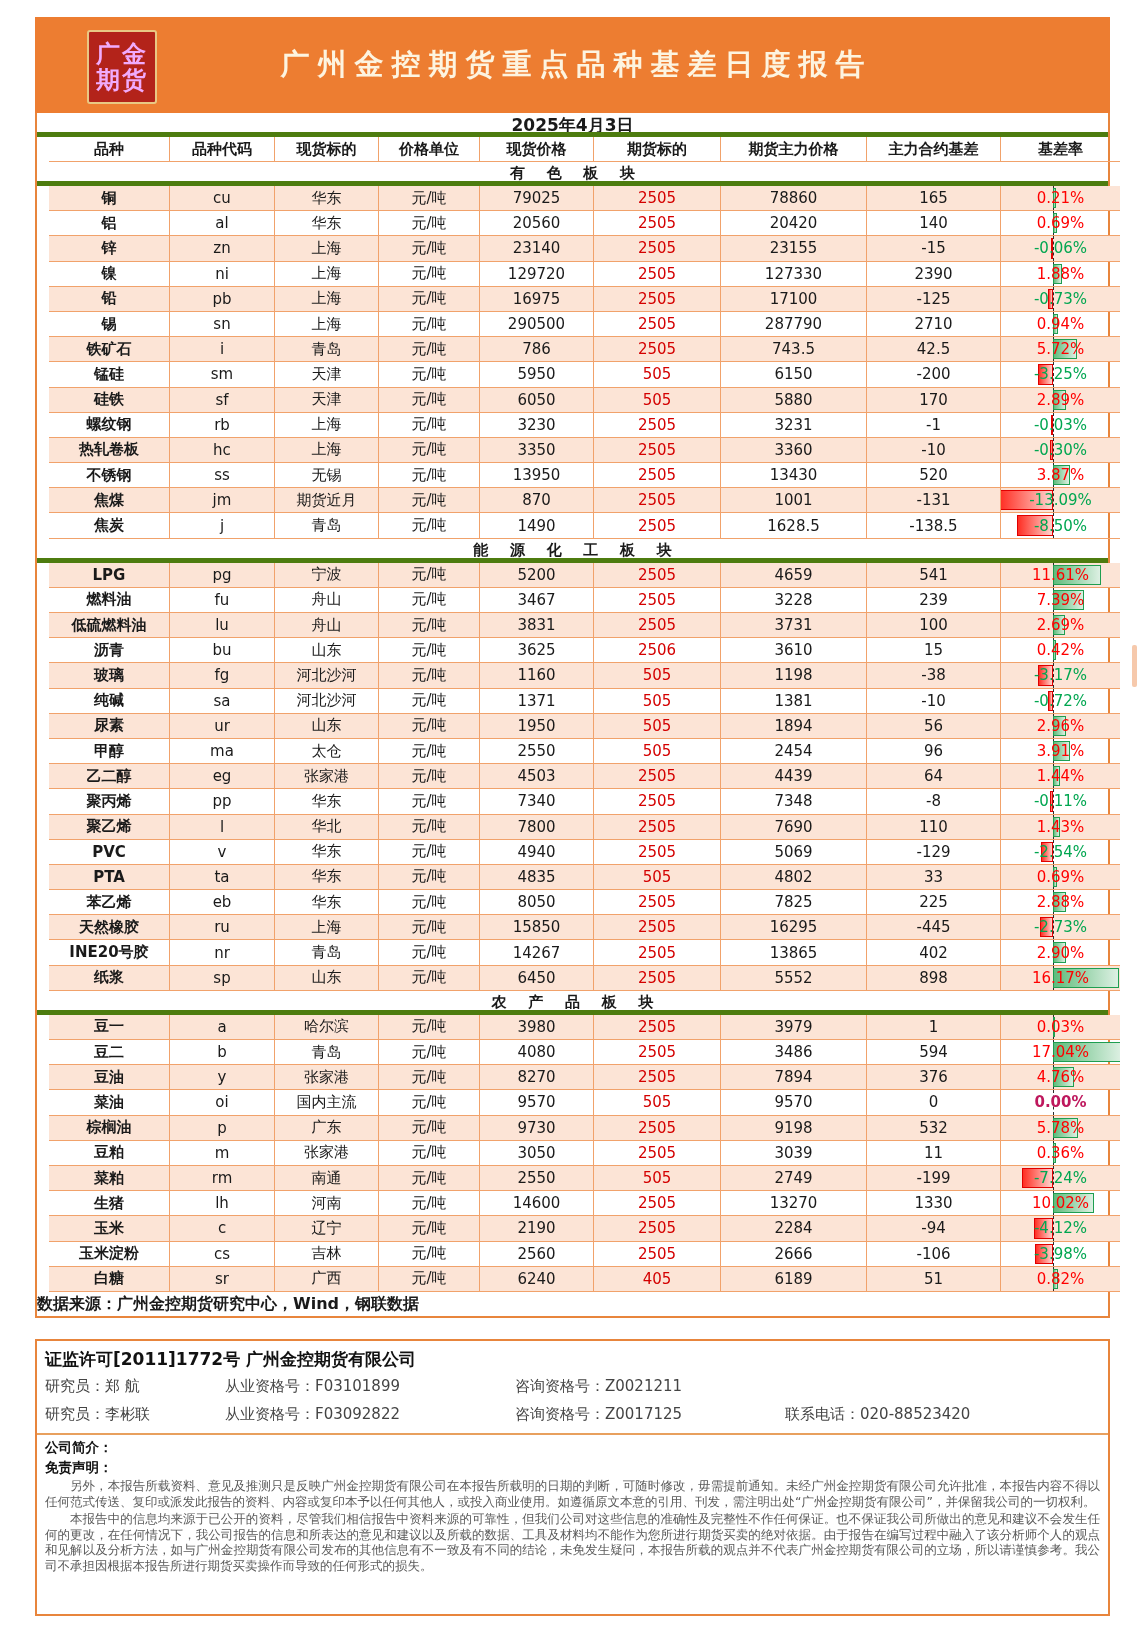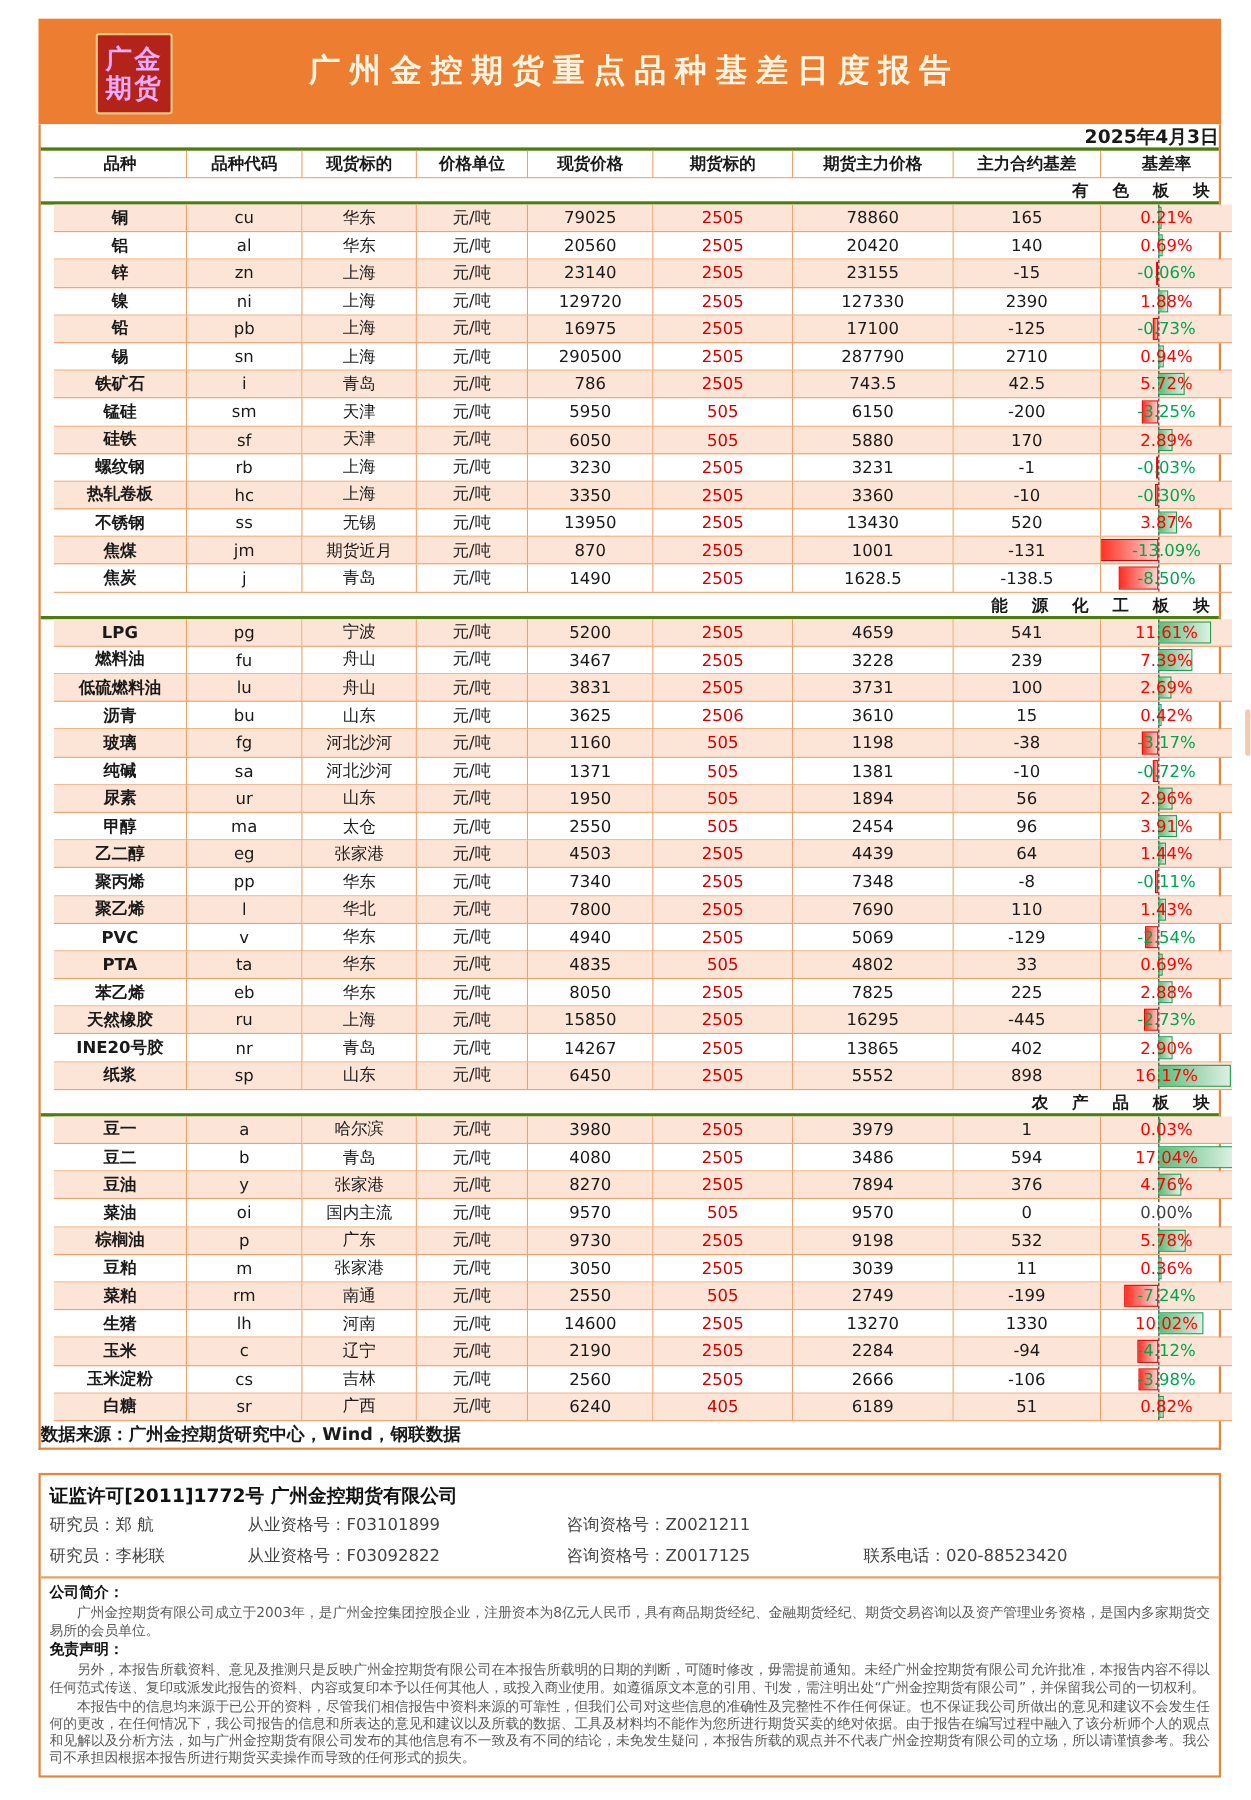--- a/index.html
+++ b/index.html
@@ -15,39 +15,39 @@
         align-items:center;justify-content:center;color:#FDF4E0;font-size:29px;
         font-weight:bold;letter-spacing:8px;text-indent:8px;}
   
   .tbl{position:absolute;left:35px;top:113px;width:1075px;box-sizing:border-box;
        border:2px solid #E8853C;border-top:none;background:#fff;}
   .trow{display:grid;grid-template-columns:121px 105px 104px 101px 114px 127px 146px 134px 119px;
         box-sizing:border-box;margin-left:12px;}
   .trow>div{box-sizing:border-box;border-right:1px solid #F1A26B;border-bottom:1px solid #F1A26B;
         display:flex;align-items:center;justify-content:center;overflow:hidden;white-space:nowrap;}
   .trow>div:last-child{border-right:none;}
-  .r-merged{display:block;border-bottom:3px solid #4d7c0f;box-sizing:border-box;
-        text-align:right;overflow:hidden;white-space:nowrap;}
+  .r-merged{display:block;border-bottom:5px solid #4d7c0f;box-sizing:border-box;
+        text-align:center;overflow:hidden;white-space:nowrap;}
   .r-date{height:24px;line-height:24px;font-size:17px;font-weight:bold;}
   .r-head{height:25px;}
   .r-head>div{font-weight:bold;font-size:15px;}
   .r-section{height:24px;line-height:23px;font-weight:bold;font-size:15px;
         letter-spacing:0.55em;text-indent:0.55em;}
   .r-data>div{height:25.2px;font-size:15px;}
   .r-data .c-name{font-weight:bold;}
   .r-data.alt>div{background:#FCE4D6;}
   .c-fut{color:#D40000;}
   .c-rate{position:relative;}
   .c-rate .axis{position:absolute;left:43.5%;top:0;bottom:0;width:0;
         border-left:1px dashed #2b2b2b;}
   .c-rate .bar{position:absolute;top:2px;bottom:2px;z-index:1;}
   .c-rate .bar.pos{background:linear-gradient(90deg,#5FBC7C,#DDF0E3);border:1px solid #1E9E50;}
   .c-rate .bar.neg{background:linear-gradient(90deg,#FF2E23,#FFD4CF);border:1px solid #E00000;}
   .c-rate .val{position:relative;z-index:2;}
-  .val.pos{color:#FF0000;} .val.neg{color:#00A650;} .val.zero{color:#404040;}
+  .val.pos{color:#FF0000;} .val.neg{color:#00A650;} .val.zero{color:#be185d;font-weight:bold;}
   .r-source{height:24px;line-height:23px;font-weight:bold;font-size:16px;
         text-align:left;padding-right:8px;border-bottom:none;}
   
   .footer{position:absolute;left:35px;top:1339px;width:1075px;height:277px;box-sizing:border-box;
         border:2px solid #E8853C;border-top:2px solid #E8853C;background:#fff;padding:4px 8px 0 8px;}
   .license{font-size:17px;font-weight:bold;color:#111;margin:3px 0 6px 0;}
   .res-line{font-size:15px;color:#444;margin:0 0 9px 0;display:flex;}
   .res-line .rl{width:180px;} .res-line .rr{width:290px;} .res-line .ra{width:270px;}
   .sep{border:none;border-top:2px solid #E8A05E;margin:2px -8px 4px -8px;}
   .sec-head{font-size:13.5px;font-weight:bold;color:#111;margin:2px 0 1px 0;}
@@ -727,20 +727,19 @@
       <span></span>
     </div>
     <div class="res-line">
       <span class="rl">研究员：李彬联</span>
       <span class="rr">从业资格号：F03092822</span>
       <span class="ra">咨询资格号：Z0017125</span>
       <span>联系电话：020-88523420</span>
     </div>
     <hr class="sep">
     <div class="sec-head">公司简介：</div>
-    <p class="para">广州金控期货有限公司成立于2003年，是广州金控集团控股企业，注册资本为8亿元人民币，具有商品期货经纪、金融期货经纪、期货交易咨询以及资产管理业务资格，是国内多家期货交易所的会员单位。</p>
     <div class="sec-head">免责声明：</div>
     <p class="para">另外，本报告所载资料、意见及推测只是反映广州金控期货有限公司在本报告所载明的日期的判断，可随时修改，毋需提前通知。未经广州金控期货有限公司允许批准，本报告内容不得以任何范式传送、复印或派发此报告的资料、内容或复印本予以任何其他人，或投入商业使用。如遵循原文本意的引用、刊发，需注明出处“广州金控期货有限公司”，并保留我公司的一切权利。</p>
     <p class="para">本报告中的信息均来源于已公开的资料，尽管我们相信报告中资料来源的可靠性，但我们公司对这些信息的准确性及完整性不作任何保证。也不保证我公司所做出的意见和建议不会发生任何的更改，在任何情况下，我公司报告的信息和所表达的意见和建议以及所载的数据、工具及材料均不能作为您所进行期货买卖的绝对依据。由于报告在编写过程中融入了该分析师个人的观点和见解以及分析方法，如与广州金控期货有限公司发布的其他信息有不一致及有不同的结论，未免发生疑问，本报告所载的观点并不代表广州金控期货有限公司的立场，所以请谨慎参考。我公司不承担因根据本报告所进行期货买卖操作而导致的任何形式的损失。</p>
   </div>
 
   <div class="scroll-thumb"></div>
 </div>
 
 </body></html>

